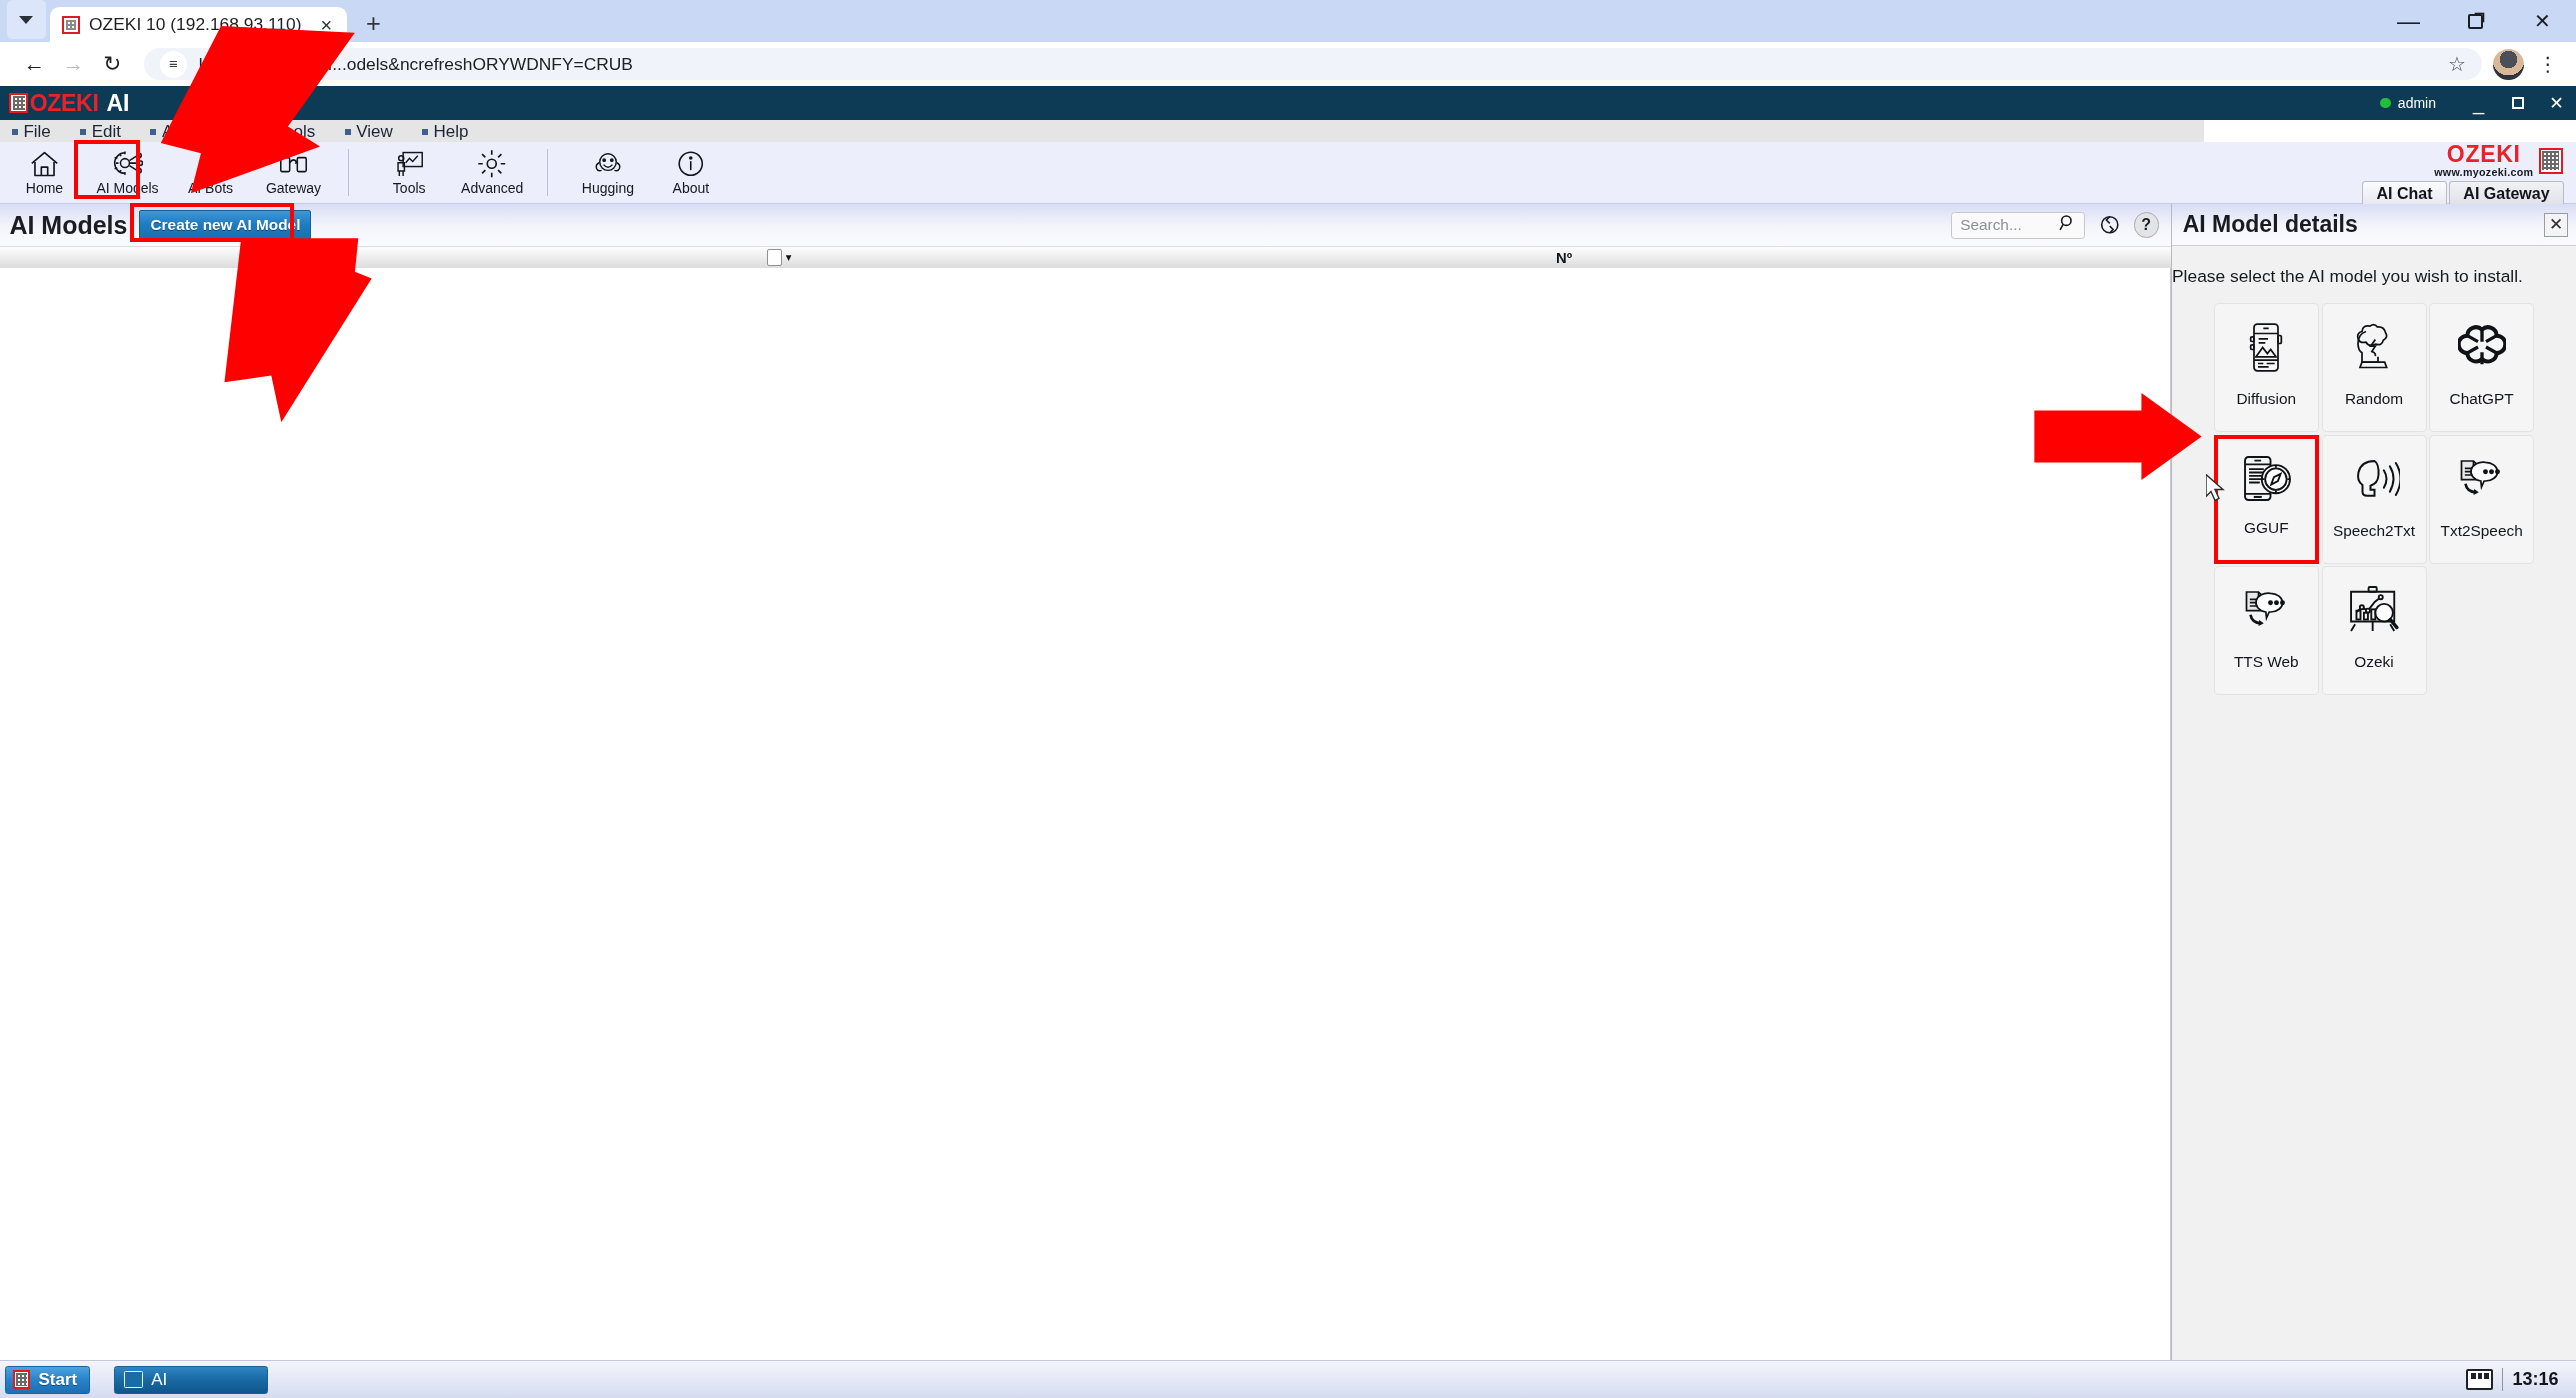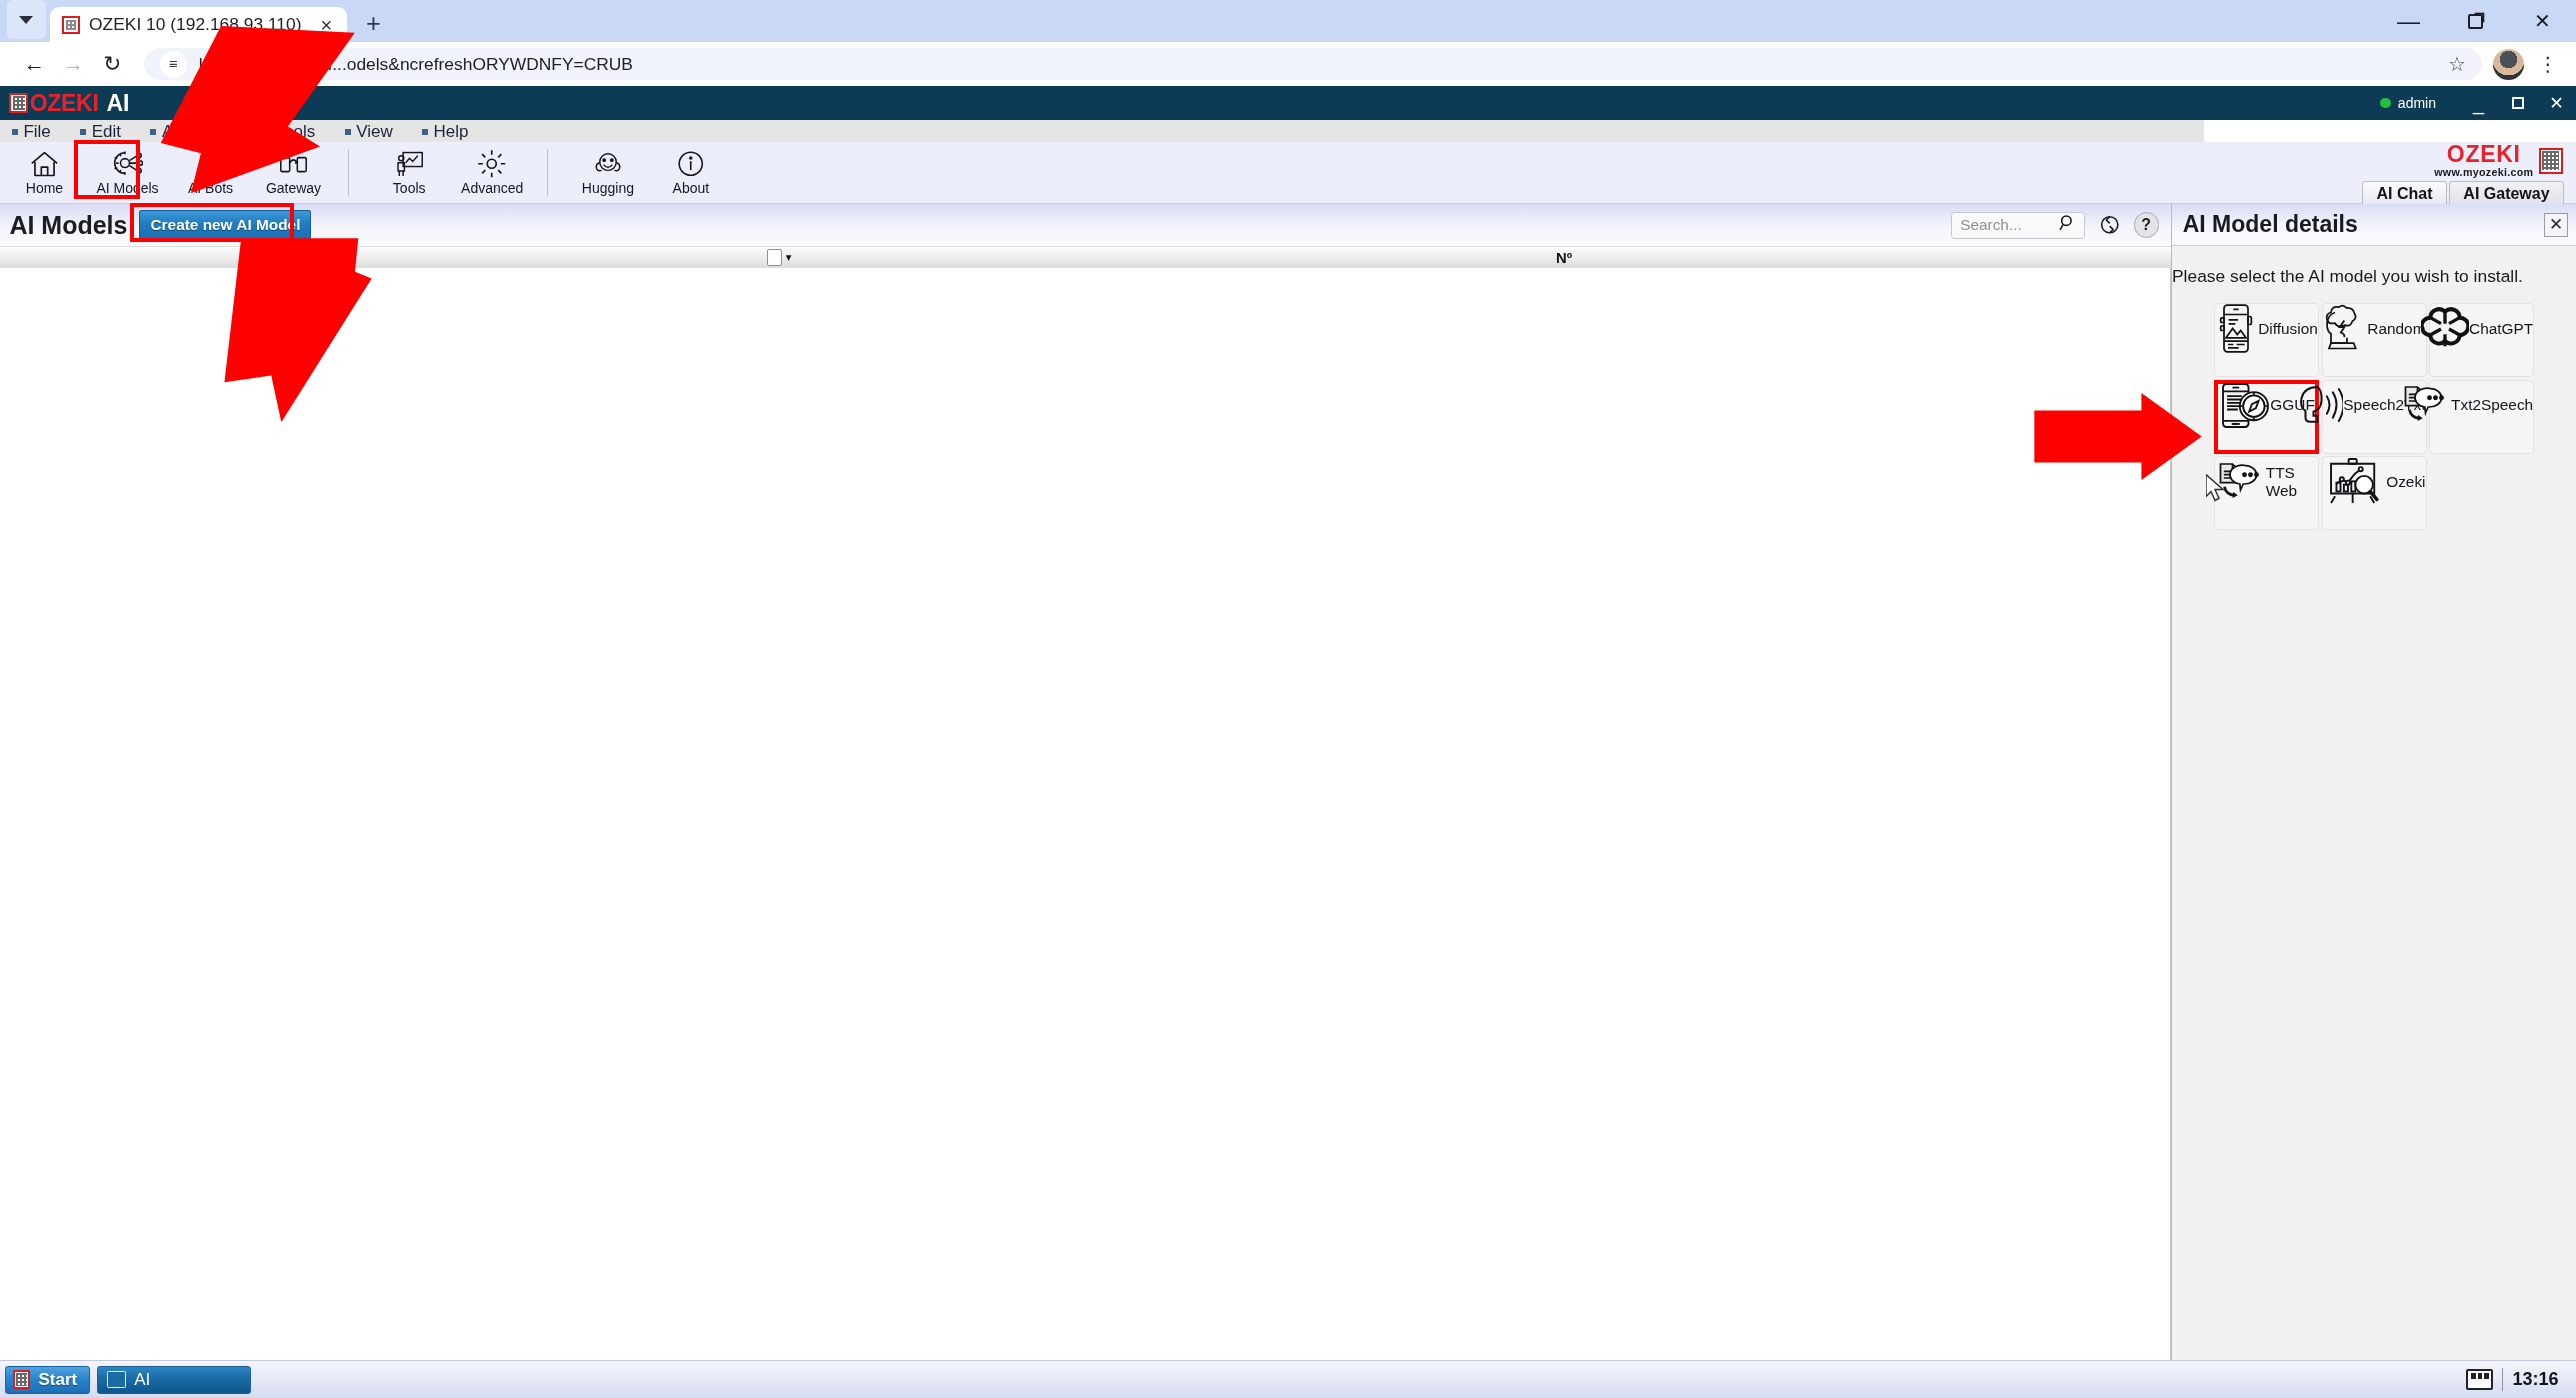--- a/index.html
+++ b/index.html
@@ -192,33 +192,33 @@
     margin-left: auto; width: 24px; height: 24px; border: 0.7px solid #9a9ca1;
     background: #f4f4f6; display: flex; align-items: center; justify-content: center;
     font-size: 17px; color: #2b2d32;
   }
   .rp-instruction { text-align: left; font-size: 17.4px; color: #17191e; padding: 20px 0 16px; }
   .tile-grid {
     display: grid; grid-template-columns: repeat(3, 105px); gap: 2.7px;
     justify-content: center;
   }
   .tile {
-    height: 74px; background: #f5f5f5; border: 0.7px solid #e2e2e2; border-radius: 4.7px;
-    display: flex; flex-direction: row; align-items: center; justify-content: flex-end;
+    height: 129px; background: #f5f5f5; border: 0.7px solid #e2e2e2; border-radius: 4.7px;
+    display: flex; flex-direction: column; align-items: center; justify-content: flex-end;
     padding-bottom: 23px; position: relative;
   }
   .tile-ico { flex: 1; display: flex; align-items: center; justify-content: center; width: 100%; }
   .tile-label { font-size: 15.4px; color: #14161b; }
   .tile.selected { border: 4px solid #ff0000; border-radius: 0; background: #f5f5f5; }
 
   
   .taskbar {
     position: absolute; left: 0; top: 1360px; width: 2576px; height: 38px;
     background: linear-gradient(to bottom, #f4f5fa 0%, #e3e7f6 55%, #d5dbf0 100%);
-    display: flex; align-items: center; padding: 0 5.4px; gap: 0;
+    display: flex; align-items: center; padding: 0 5.4px; gap: 17px;
     border-top: 0.7px solid #c3c8dc;
   }
   .start-btn {
     background: linear-gradient(to bottom, #4ea3e0 0%, #2782c8 50%, #1d6fb4 100%);
     border: 0.7px solid #1a63a3; border-radius: 2.7px; color: #fff;
     display: flex; align-items: center; gap: 6.7px; padding: 4px 12px 4px 6.7px;
     font-size: 17px; font-weight: bold; text-shadow: 0 0.7px 0.7px rgba(0,0,0,.4);
     height: 28px;
   }
   .task-item {

